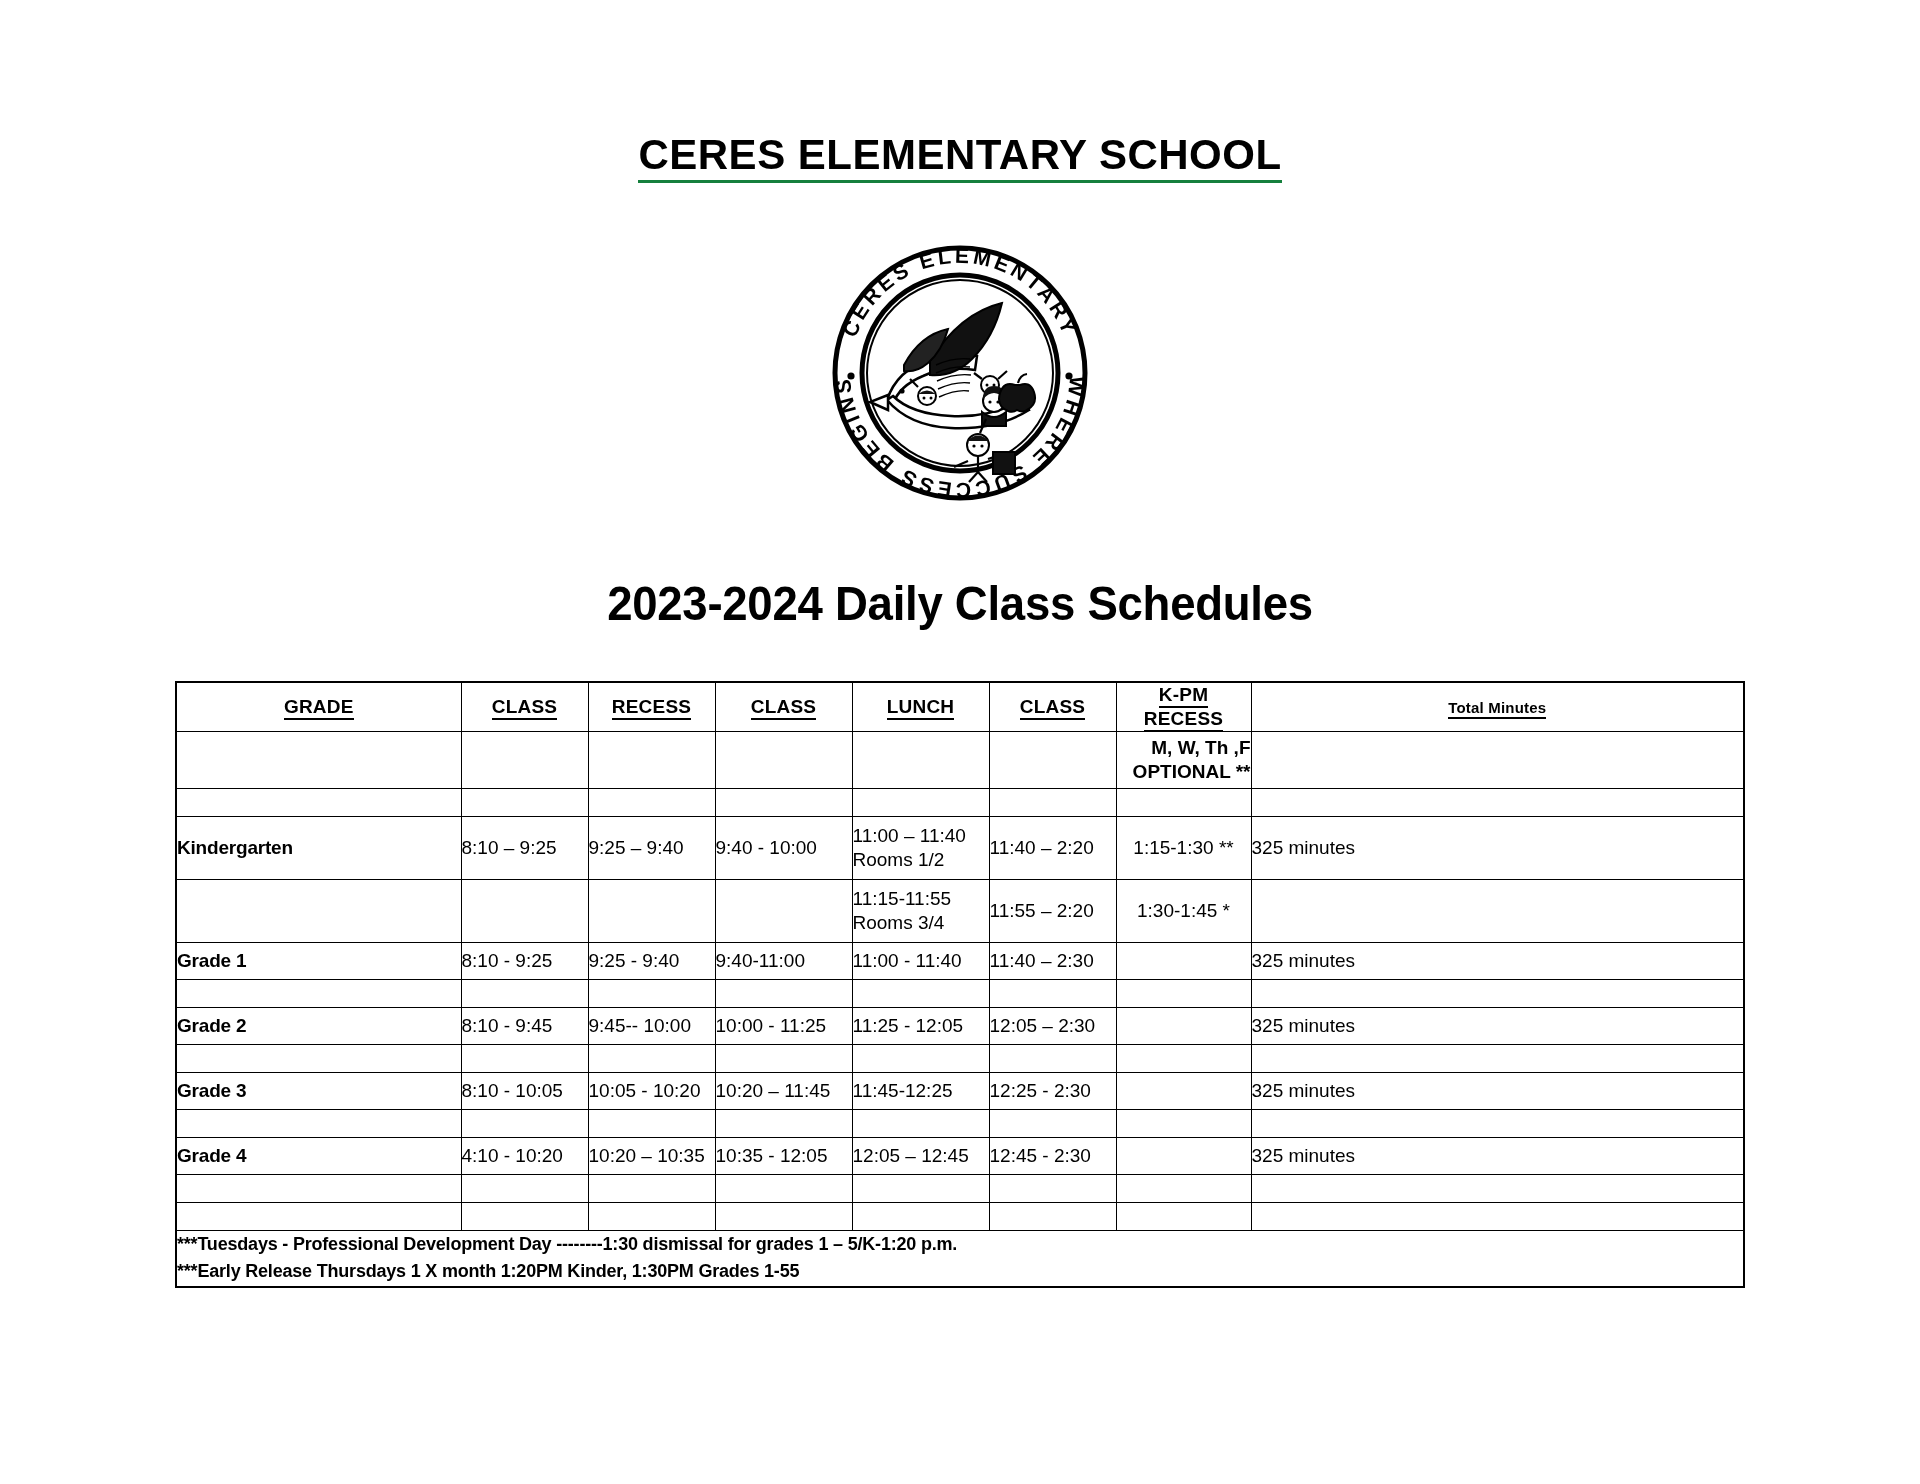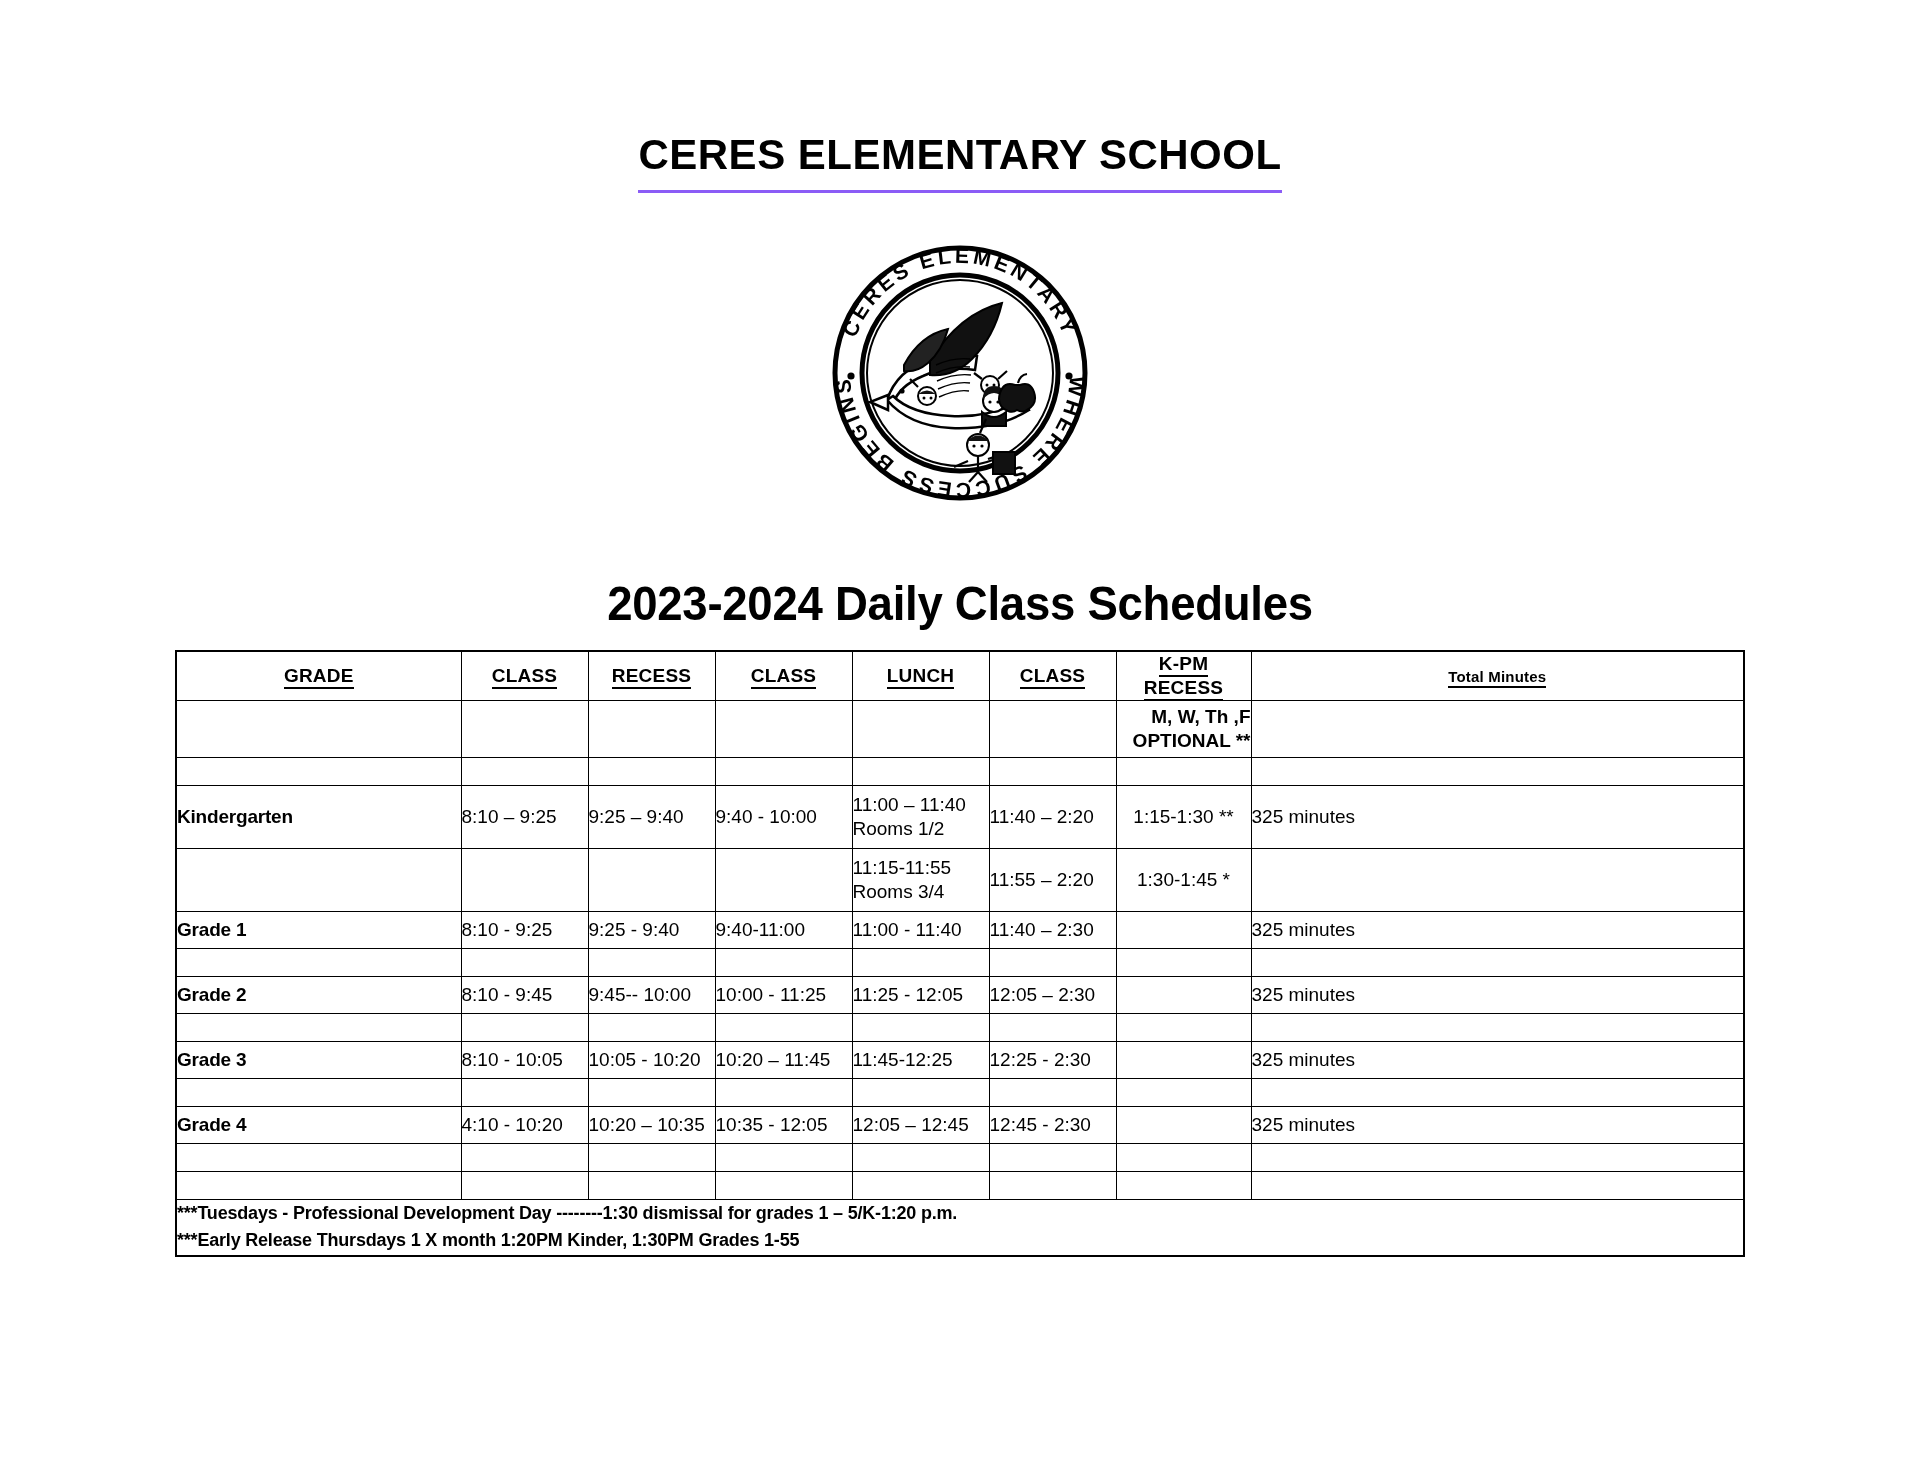--- a/index.html
+++ b/index.html
@@ -28,22 +28,22 @@
     left: 0;
     width: 1920px;
     text-align: center;
     font-family: "Liberation Sans", sans-serif;
     font-weight: bold;
     font-size: 42px;
     letter-spacing: 0.5px;
     line-height: 1.1;
   }
   .school-title span {
-    border-bottom: 3px solid #8b5cf6;
-    padding-bottom: 12px;
+    border-bottom: 3px solid #15803d;
+    padding-bottom: 2px;
   }
 
   
   .logo-wrap {
     position: absolute;
     top: 245px;
     left: 0;
     width: 1920px;
     display: flex;
     justify-content: center;
@@ -65,21 +65,21 @@
     font-weight: bold;
     font-size: 49px;
     letter-spacing: -0.3px;
     transform: scaleX(0.93);
   }
 
   
   .table-wrap {
     position: absolute;
     left: 175px;
-    top: 650px;
+    top: 681px;
     width: 1568px;
   }
   table.sched {
     border-collapse: collapse;
     table-layout: fixed;
     width: 1568px;
     border: 2.5px solid #000;
   }
   table.sched td, table.sched th {
     border: 1.5px solid #000;

